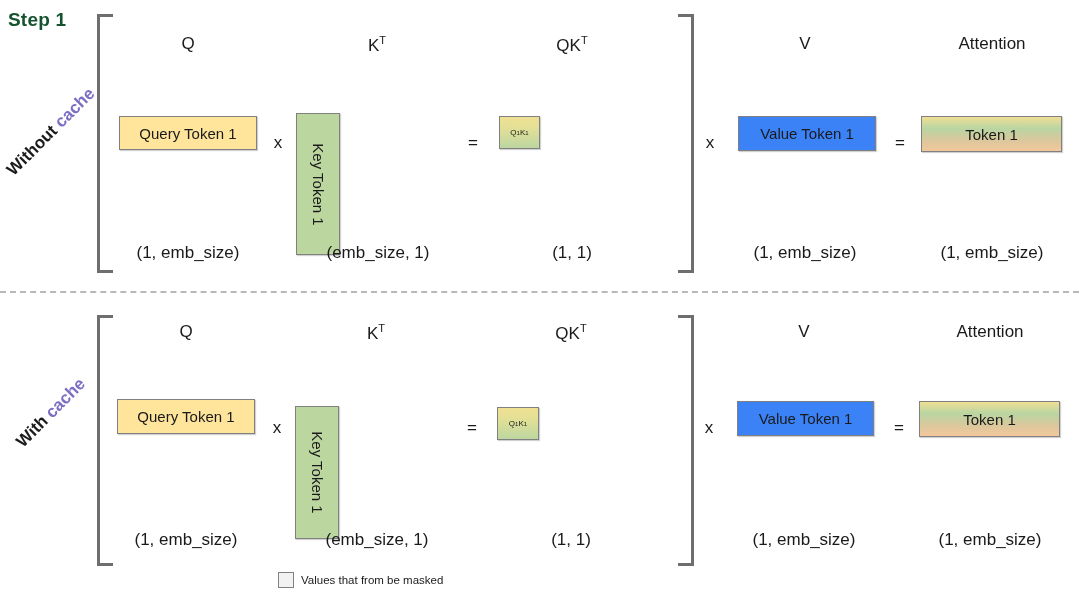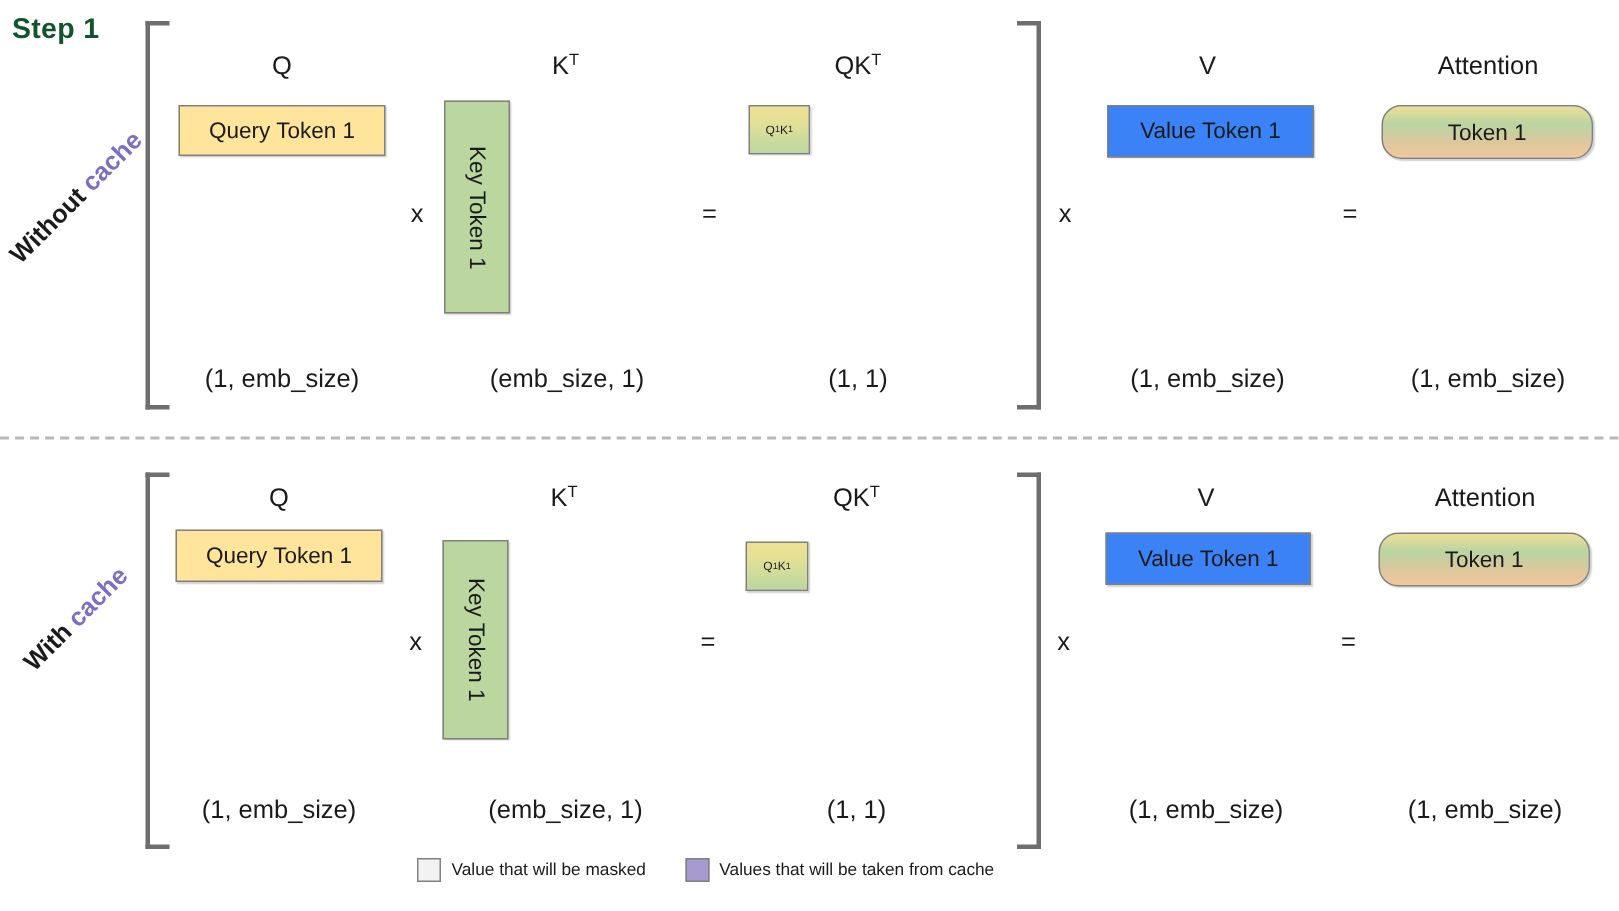--- a/index.html
+++ b/index.html
@@ -50,38 +50,38 @@
     font-size:17px;text-align:center;white-space:nowrap;color:#1a1a1a;
   }
 
   
   .box{
     box-sizing:border-box;
     border:1px solid #808080;
     display:flex;align-items:center;justify-content:center;
     font-size:15px;color:#1a1a1a;white-space:nowrap;
     box-shadow:1px 1px 1px rgba(0,0,0,.18);
+    margin-top:46px;
   }
   .box.query{background:#ffe49b;}
   .box.value{background:#3b82f6;}
   .box.key{
     background:#bcd6a0;
   }
   .box.key .vtext{
     transform:rotate(90deg);
     white-space:nowrap;font-size:15px;
   }
   .box.score{
     background:linear-gradient(180deg,#efe093 0%,#e3e096 35%,#bcd6a0 100%);
     font-size:8px;
   }
   .box.score .sub{font-size:6px;vertical-align:sub;}
   .box.attn{
     background:linear-gradient(180deg,#efdf94 0%,#b9d5a2 34%,#dcc79c 70%,#f3c79c 100%);
-    border-radius:13px;
   }
 
   
   #row-divider{
     left:0;top:291px;width:1079px;height:0;
     border-top:2px dashed #b8b8b8;
   }
 
   
   #legend{
@@ -186,19 +186,15 @@
   <div class="abs shape" style="left:126px;top:530px;width:120px;">(1, emb_size)</div>
   <div class="abs shape" style="left:317px;top:530px;width:120px;">(emb_size, 1)</div>
   <div class="abs shape" style="left:511px;top:530px;width:120px;">(1, 1)</div>
   <div class="abs shape" style="left:744px;top:530px;width:120px;">(1, emb_size)</div>
   <div class="abs shape" style="left:930px;top:530px;width:120px;">(1, emb_size)</div>
 </div>
 
 <div class="abs" id="legend">
   <div class="legend-item">
     <span class="swatch masked"></span>
-    <span>Value that will be masked</span>
-  </div>
-  <div class="legend-item">
-    <span class="swatch cache"></span>
-    <span>Values that will be taken from cache</span>
+    <span>Values that from be masked</span>
   </div>
 </div>
 
 </body></html>

